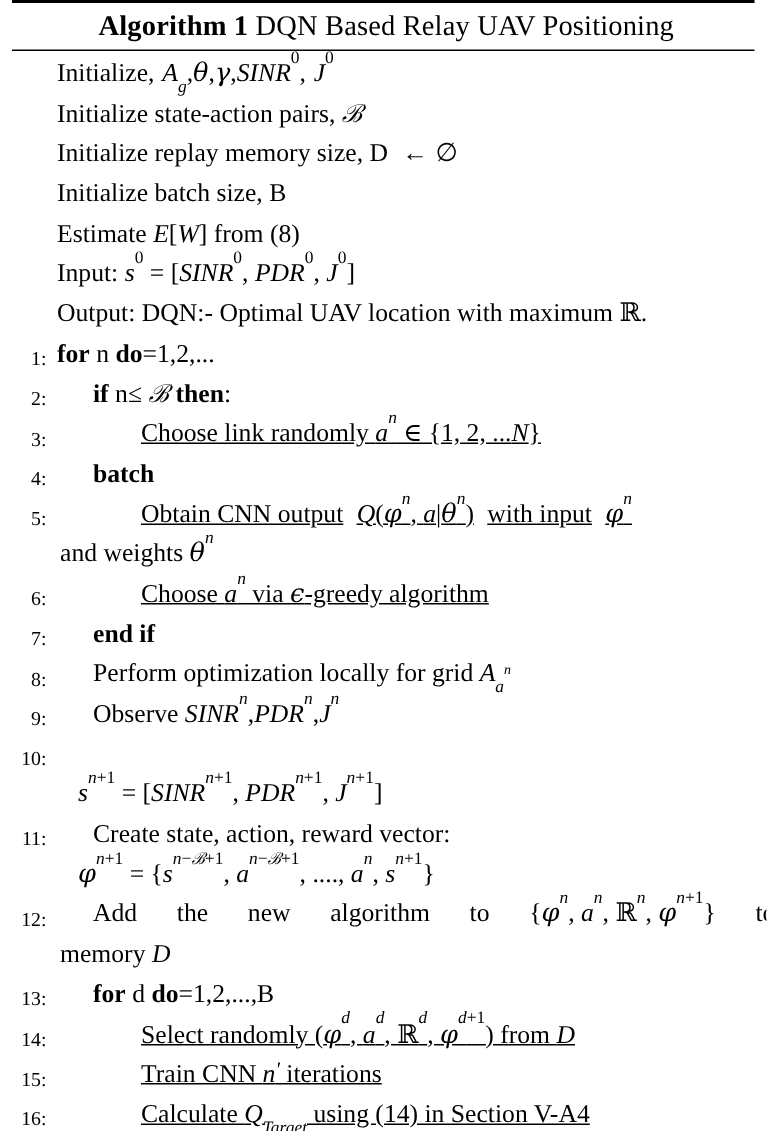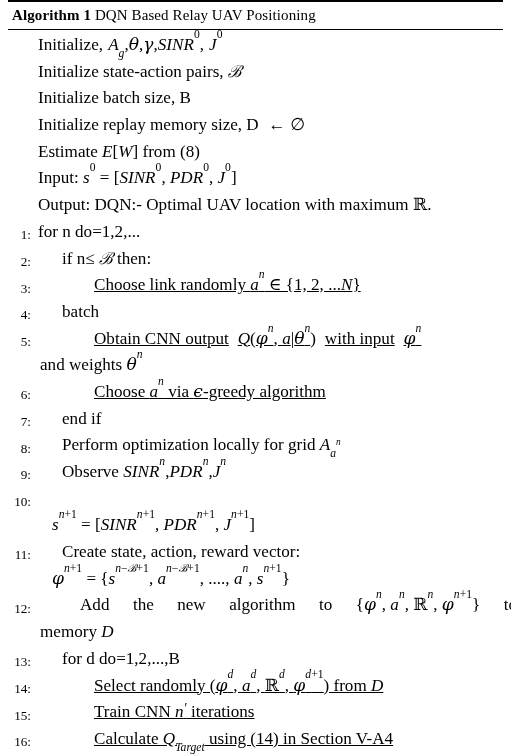--- a/index.html
+++ b/index.html
@@ -12,25 +12,26 @@
   #algo{
     position:relative;
     width:511px;
     box-sizing:border-box;
     padding:0 6px;
   }
   .rule-thick{height:0;border-top:2.2px solid #000;margin:0 2px;}
   .rule-thin{height:0;border-top:1.1px solid #000;margin:0 2px;}
 
   .algo-title{
-    font-size:15px;
+    font-size:19px;
     line-height:1.0;
     padding:6px 2px 6px 6px;
     letter-spacing:.1px;
     white-space:nowrap;
+    text-align:center;
   }
   .algo-title .kw{font-weight:bold;}
 
   .body{padding:3px 0 2px 0;}
 
   .ln{
     display:flex;
     align-items:flex-start;
     font-size:17.1px;
     line-height:23.3px;
@@ -56,23 +57,23 @@
   
   .cont .txt{padding-left:4px;}
   .cont2 .txt{padding-left:16px;}
 
   
   .just{
     display:flex;
     justify-content:space-between;
     width:455px;
   }
-  .just > span{white-space:nowrap;margin-left:18px;}
-
-  b.kw{font-weight:normal;}
+  .just > span{white-space:nowrap;}
+
+  b.kw{font-weight:bold;}
 
   
   .mi{font-style:italic;font-family:"Liberation Serif","DejaVu Serif",serif;}
   .mr{font-style:normal;}
   sup{font-size:.68em;line-height:0;position:relative;top:-.46em;font-style:italic;}
   sub{font-size:.68em;line-height:0;position:relative;bottom:-.22em;font-style:italic;}
   sup .mr,sub .mr{font-style:normal;}
   .blb{font-family:"DejaVu Serif",serif;font-style:normal;}
   .scriptB{font-style:italic;font-family:"DejaVu Serif",serif;font-size:.96em;}
   .gk{font-family:"DejaVu Serif",serif;font-style:italic;}
@@ -97,26 +98,26 @@
       <span class="txt i0">Initialize,<span class="sp"></span><span class="mi">A</span><sub><span class="mi">g</span></sub>,<span class="gk">θ</span>,<span class="gk">γ</span>,<span class="mi">SINR</span><sup><span class="mr">0</span></sup>,<span class="sp"></span><span class="mi">J</span><sup><span class="mr">0</span></sup></span>
     </div>
 
     <div class="ln">
       <span class="num blank">0:</span>
       <span class="txt i0">Initialize state-action pairs, <span class="scriptB">ℬ</span></span>
     </div>
 
     <div class="ln">
       <span class="num blank">0:</span>
+      <span class="txt i0">Initialize replay memory size, D <span class="sp"></span>←<span class="sp"></span>∅</span>
+    </div>
+
+    <div class="ln">
+      <span class="num blank">0:</span>
       <span class="txt i0">Initialize batch size, B</span>
-    </div>
-
-    <div class="ln">
-      <span class="num blank">0:</span>
-      <span class="txt i0">Initialize replay memory size, D <span class="sp"></span>←<span class="sp"></span>∅</span>
     </div>
 
     <div class="ln">
       <span class="num blank">0:</span>
       <span class="txt i0">Estimate <span class="mi">E</span>[<span class="mi">W</span>] from (8)</span>
     </div>
 
     <div class="ln">
       <span class="num blank">0:</span>
       <span class="txt i0">Input: <span class="mi">s</span><sup><span class="mr">0</span></sup> = [<span class="mi">SINR</span><sup><span class="mr">0</span></sup>, <span class="mi">PDR</span><sup><span class="mr">0</span></sup>, <span class="mi">J</span><sup><span class="mr">0</span></sup>]</span>

